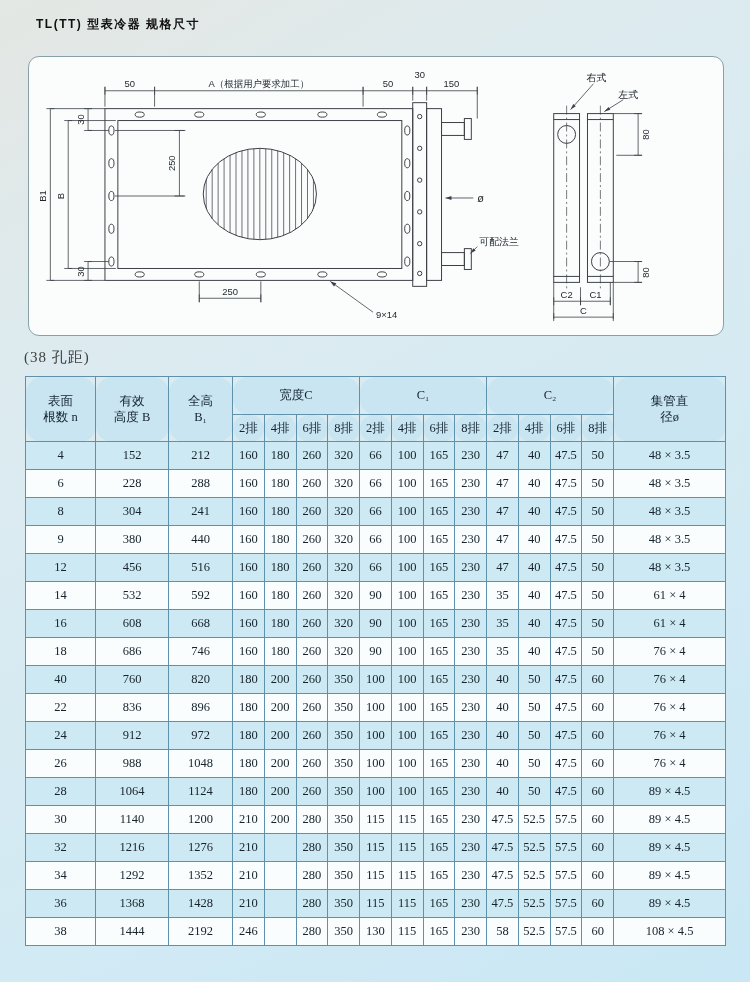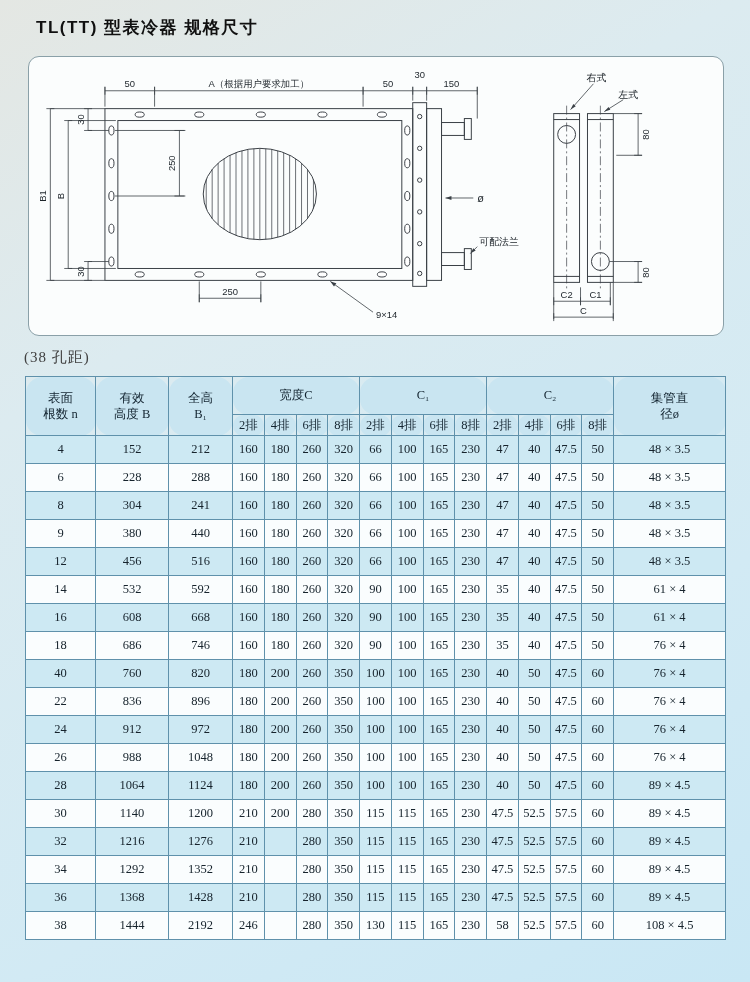--- a/index.html
+++ b/index.html
@@ -7,21 +7,21 @@
   body {
     position: relative;
     overflow: hidden;
     font-family: "Liberation Serif", serif;
     color: #16232c;
     background: linear-gradient(150deg, #e4e7e3 0%, #dcebf0 30%, #d2eaf4 70%, #c9e7f4 100%);
   }
   .page-title {
     position: absolute; left: 36px; top: 16px;
     font-family: "Liberation Sans", sans-serif;
-    font-weight: bold; font-size: 17px; letter-spacing: 1.5px; color: #101010;
+    font-weight: bold; font-size: 12px; letter-spacing: 1.5px; color: #101010;
   }
   .diagram-box {
     position: absolute; left: 28px; top: 56px; width: 696px; height: 280px;
     background: #fbfdfd;
     border: 1.5px solid #8aa0a8;
     border-radius: 11px;
   }
   .diagram-box svg { width: 100%; height: 100%; display: block; }
   .subtitle {
     position: absolute; left: 24px; top: 348px;
@@ -39,21 +39,21 @@
   }
   table.spec thead th {
     background: #c9e5f1;
     font-weight: normal;
     white-space: pre-line;
     line-height: 1.3;
     color: #132430;
     border-radius: 16px;
   }
   table.spec thead tr:first-child th { height: 38px; }
-  table.spec thead tr:last-child th { height: 21px; }
+  table.spec thead tr:last-child th { height: 27px; }
   table.spec tbody td { height: 28px; background: #fafdfe; }
   table.spec tbody tr.tinted td { background: #cde9f3; }
 </style>
 </head>
 <body>
 
 <div class="page-title">TL(TT) 型表冷器 规格尺寸</div>
 
 <div class="diagram-box">
   <svg viewBox="0 0 696 280" font-family="Liberation Sans, sans-serif" font-size="9.5">

